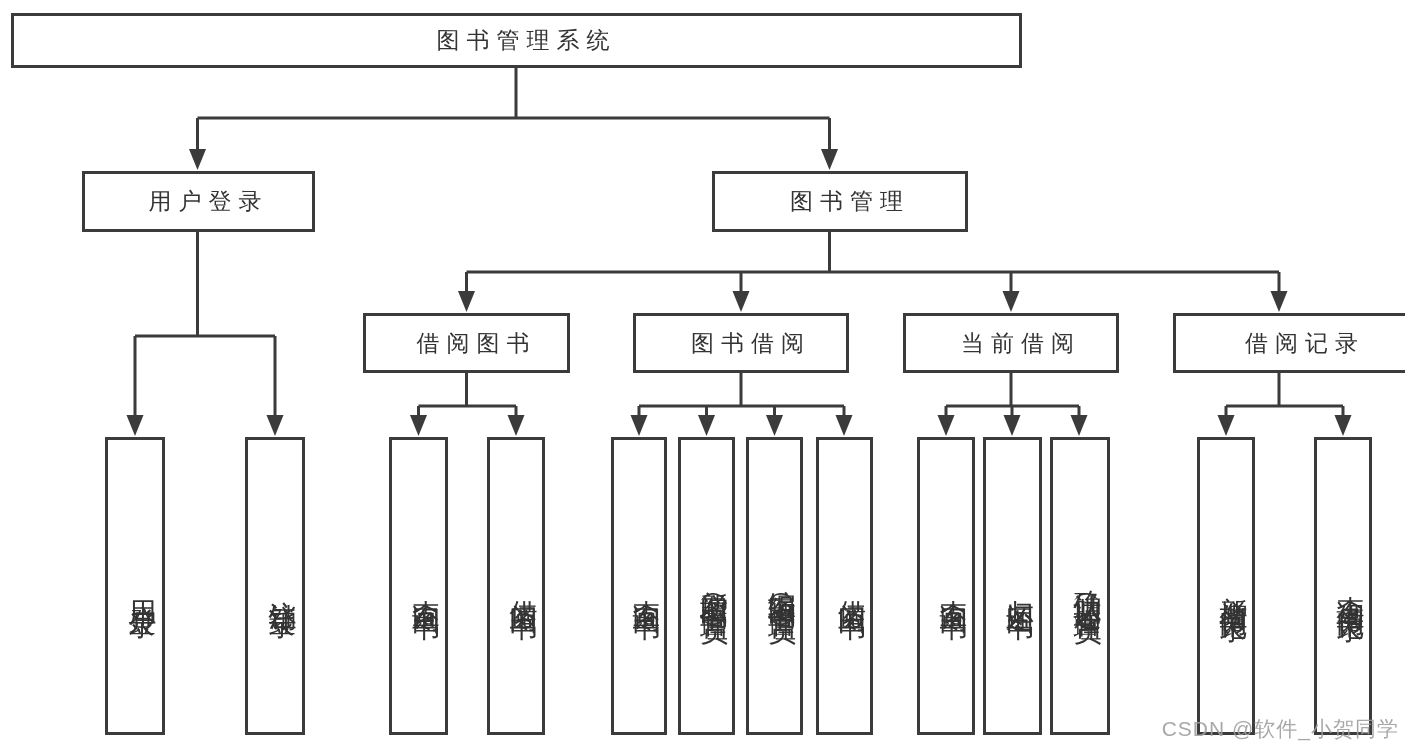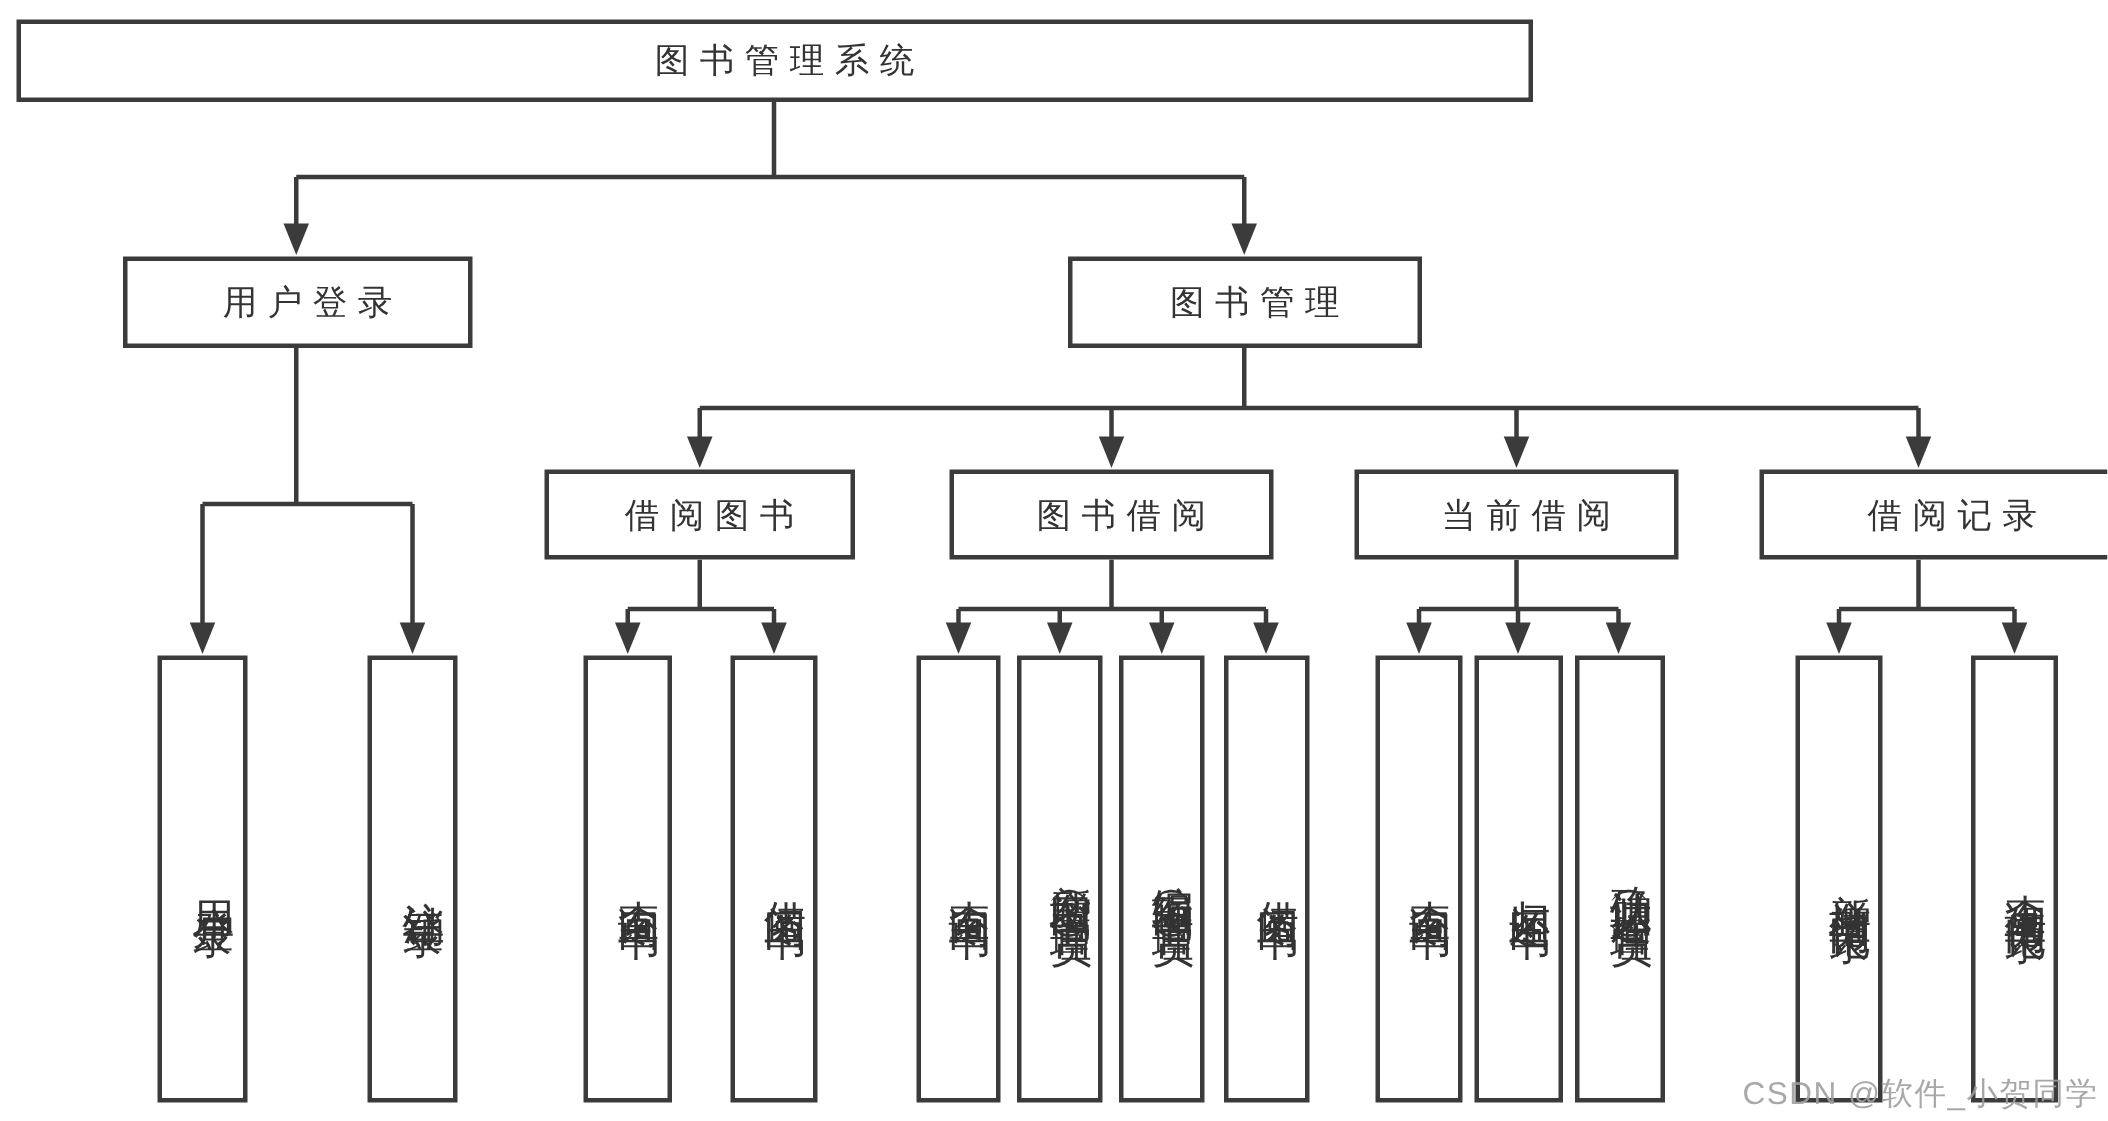--- a/index.html
+++ b/index.html
@@ -100,21 +100,21 @@
     </g>
   </svg>
 
   <div class="node" style="left:11px;top:13px;width:1011px;height:55px;">
     <span class="hlabel">图书管理系统</span>
   </div>
 
   <div class="node" style="left:82px;top:171px;width:233px;height:61px;">
     <span class="hlabel">用户登录</span>
   </div>
-  <div class="node" style="left:712px;top:171px;width:236px;height:61px;">
+  <div class="node" style="left:712px;top:171px;width:256px;height:61px;">
     <span class="hlabel">图书管理</span>
   </div>
 
   <div class="node" style="left:363px;top:313px;width:207px;height:60px;">
     <span class="hlabel">借阅图书</span>
   </div>
   <div class="node" style="left:633px;top:313px;width:216px;height:60px;">
     <span class="hlabel">图书借阅</span>
   </div>
   <div class="node" style="left:903px;top:313px;width:216px;height:60px;">

